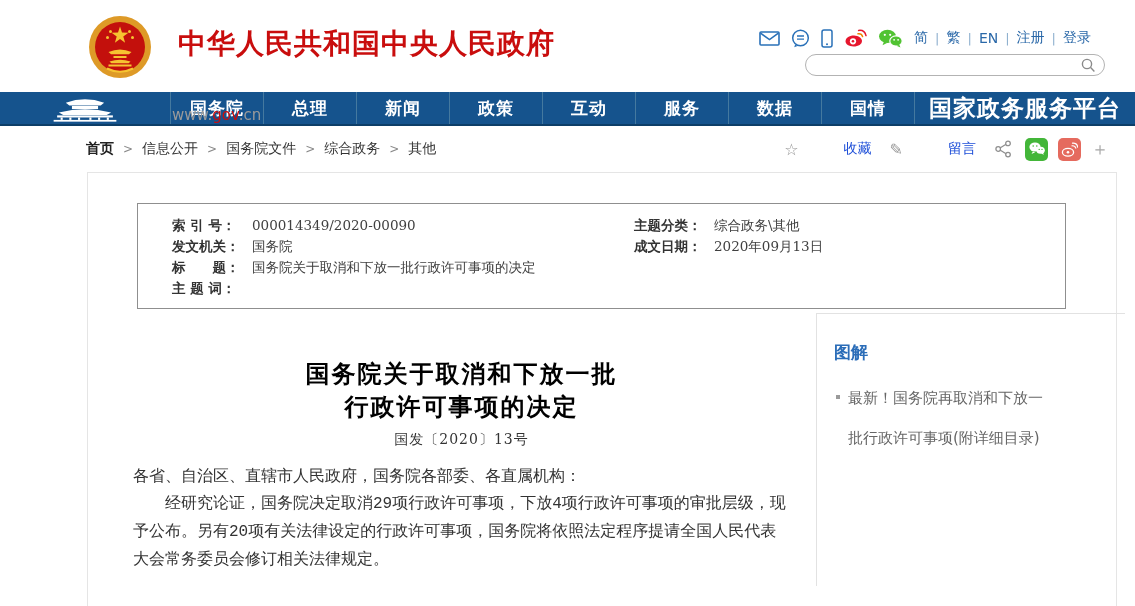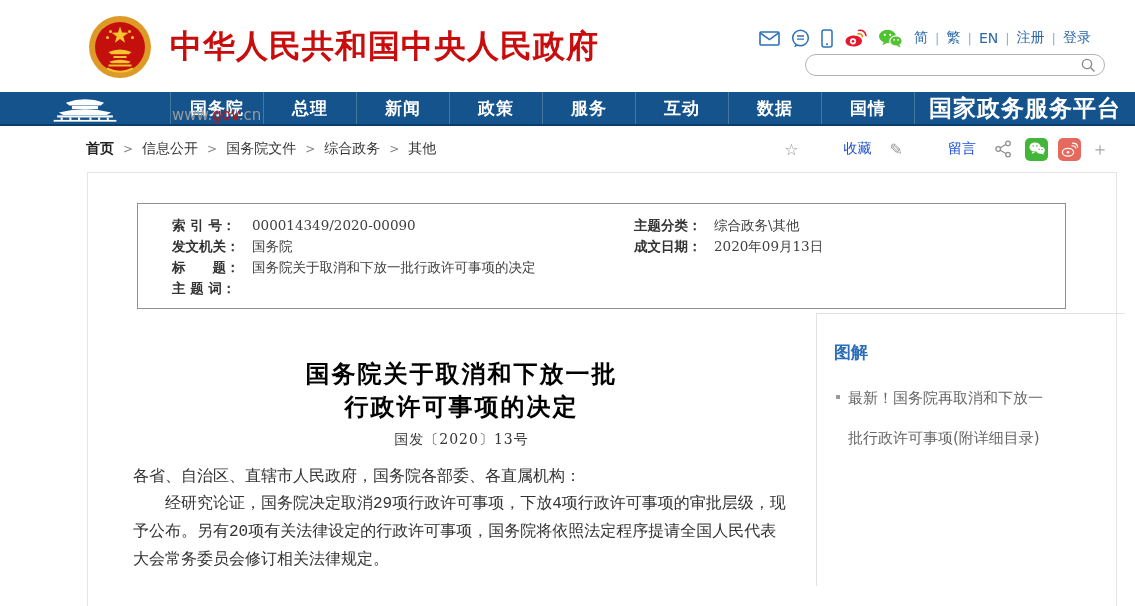--- a/index.html
+++ b/index.html
@@ -8,22 +8,22 @@
     width:1135px; height:606px; overflow:hidden; position:relative;
     font-family:"DejaVu Sans","Liberation Sans",sans-serif;
     -webkit-font-smoothing:antialiased;
   }
   .serif { font-family:"DejaVu Serif","Liberation Serif",serif; }
 
   
   .header { position:relative; height:92px; background:#fff; }
   .emblem { position:absolute; left:88px; top:15px; width:64px; height:64px; cursor:pointer; }
   .site-title {
-    position:absolute; left:170px; top:25px;
-    font-size:32px; font-weight:bold; color:#c90d0d; letter-spacing:1px; white-space:nowrap;
+    position:absolute; left:178px; top:25px;
+    font-size:28px; font-weight:bold; color:#c90d0d; letter-spacing:1px; white-space:nowrap;
   }
   .site-url { position:absolute; left:172px; top:59px; font-size:15px; color:#9a9a9a; cursor:pointer;margin-top:47px; }
   .site-url .red { color:#c90d0d; }
 
   .top-links { position:absolute; top:27px; right:44px; display:flex; align-items:center; height:22px; }
   .top-links .ticon { display:inline-flex; align-items:center; margin-right:11px; cursor:pointer; }
   .top-links a { color:#2a68a8; text-decoration:none; font-size:14px; cursor:pointer; white-space:nowrap; }
   .top-links .pipe { color:#8fb0cf; font-size:13px; margin:0 7px; }
 
   .search-wrap {
@@ -206,22 +206,22 @@
           <rect x="53" y="25.8" width="2.4" height="2.8"></rect>
         <rect x="63" y="25.8" width="2.4" height="2.8"></rect>
           <rect x="73" y="25.8" width="2.4" height="2.8"></rect>
         <rect x="12" y="28.6" width="72" height="2"></rect>
       </svg>
     </div>
     <div class="nav-cell nav-item">国务院</div>
     <div class="nav-cell nav-item">总理</div>
     <div class="nav-cell nav-item">新闻</div>
     <div class="nav-cell nav-item">政策</div>
+    <div class="nav-cell nav-item">互动</div>
     <div class="nav-cell nav-item">服务</div>
-    <div class="nav-cell nav-item">互动</div>
     <div class="nav-cell nav-item">数据</div>
     <div class="nav-cell nav-item">国情</div>
     <div class="nav-cell nav-platform">国家政务服务平台</div>
   </nav>
 
   <div class="crumb-row">
     <a class="crumb first">首页</a>
     <span class="crumb-sep">&gt;</span>
     <a class="crumb">信息公开</a>
     <span class="crumb-sep">&gt;</span>

